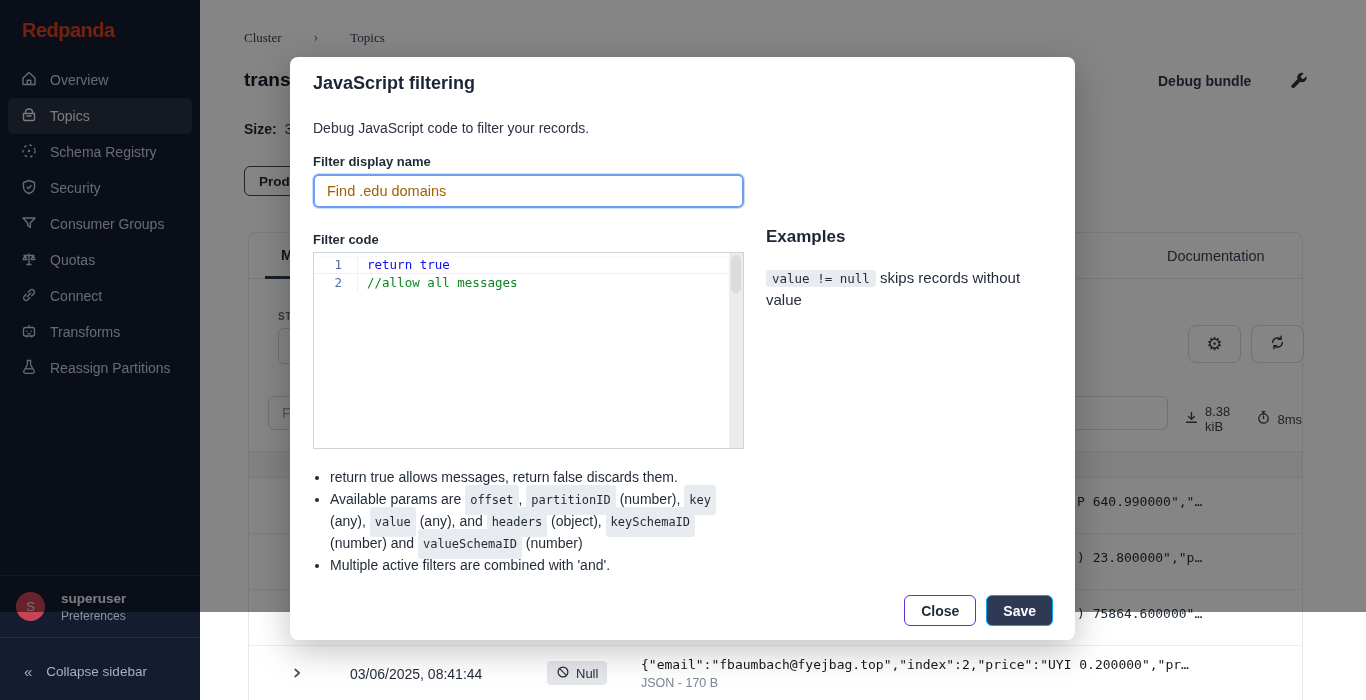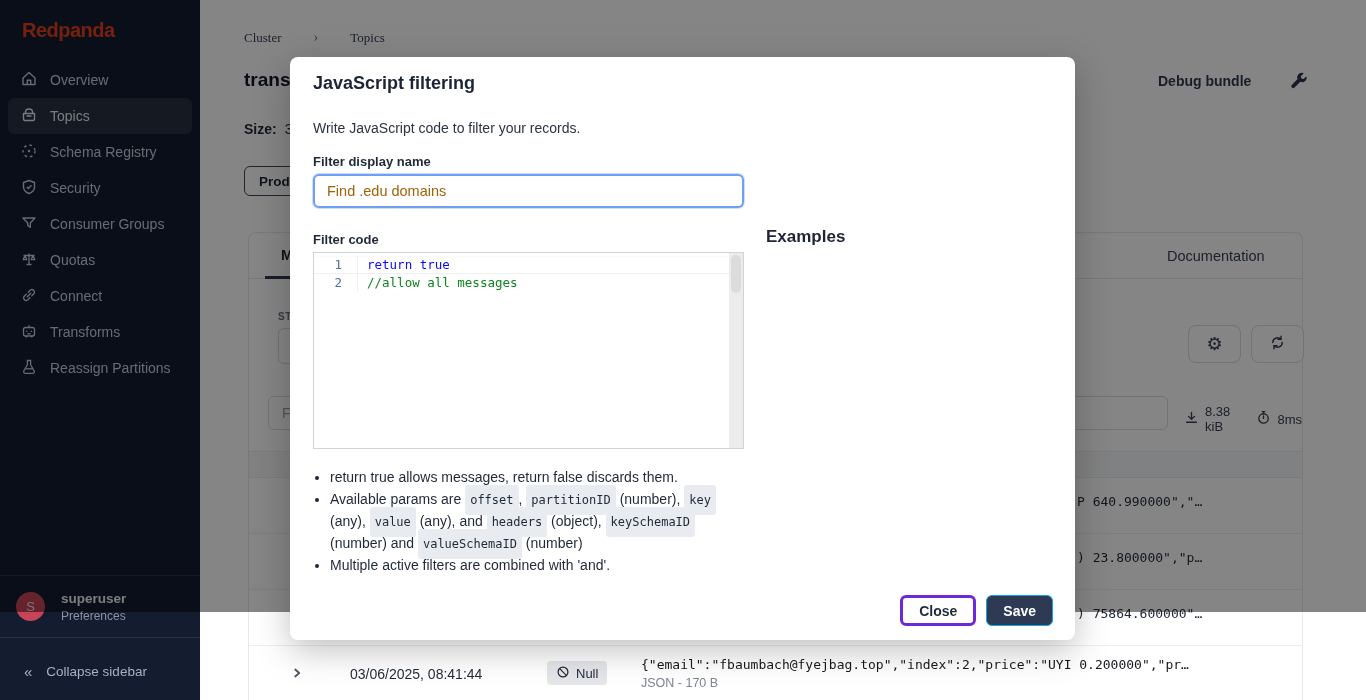--- a/index.html
+++ b/index.html
@@ -108,21 +108,21 @@
   .chip { font-family:"DejaVu Sans Mono",monospace; font-size:12.5px; background:#e8ebef;
     border-radius:3px; padding:1px 6px; color:#1f2937; white-space:nowrap; }
   .m-notes { position:absolute; left:23px; top:410px; width:424px; font-size:14px;
     line-height:21px; color:#1f2937; }
   .m-notes ul { margin-left:17px; }
   .m-notes li { margin-bottom:0.5px; }
   .m-notes .chip { font-size:12px; padding:8px 5px; }
   .m-footer { position:absolute; right:22px; top:538px; display:flex; gap:10px; }
   .btn { height:31px; border-radius:6px; font-size:14px; font-weight:600; padding:0 16px;
     display:flex; align-items:center; cursor:pointer; font-family:"Liberation Sans",sans-serif; }
-  .btn.close { background:#fff; border:3px solid #6d28d9; color:#1e293b; }
+  .btn.close { background:#fff; border:1px solid #6d28d9; color:#1e293b; }
   .btn.save { background:#2e3a54; border:1px solid #0ea5e9; color:#fff; }
 </style>
 </head>
 <body>
 
 <div class="screen">
 
   <aside class="sidebar">
     <div class="logo">Redpanda</div>
     <nav class="nav">
@@ -285,41 +285,44 @@
           <div class="v2">JSON - 170 B</div>
         </span>
       </div>
     </div>
   </main>
 
   <div class="overlay"></div>
 
   <div class="modal">
     <div class="m-title">JavaScript filtering</div>
-    <div class="m-desc">Write JavaScript code to filter your records.</div>
+    <div class="m-desc">Debug JavaScript code to filter your records.</div>
     <div class="m-label" style="top:97px">Filter display name</div>
     <input class="m-name-input" value="Find .edu domains" style="">
     <div class="m-label" style="top:175px">Filter code</div>
 
     <div class="m-editor">
       <div class="code-line l1">
         <span class="gutter">1</span>
         <span class="code-text kw">return true</span>
       </div>
       <div class="code-line">
         <span class="gutter">2</span>
         <span class="code-text cm">//allow all messages</span>
       </div>
       <div class="scrollstrip">
           <div class="scrollthumb"></div>
         </div>
     </div>
 
     <div class="m-examples">
       <div class="ex-h">Examples</div>
+      <div class="ex-p">
+        <span class="chip">value != null</span><span> skips records without value</span>
+      </div>
     </div>
 
     <div class="m-notes">
       <ul>
         <li><span>return true allows messages, return false discards them.</span></li>
         <li><span>Available params are </span><span class="chip">offset</span><span>, </span><span class="chip">partitionID</span><span> (number), </span><span class="chip">key</span><span> (any), </span><span class="chip">value</span><span> (any), and </span><span class="chip">headers</span><span> (object), </span><span class="chip">keySchemaID</span><span> (number) and </span><span class="chip">valueSchemaID</span><span> (number)</span></li>
         <li><span>Multiple active filters are combined with 'and'.</span></li>
       </ul>
     </div>
 

